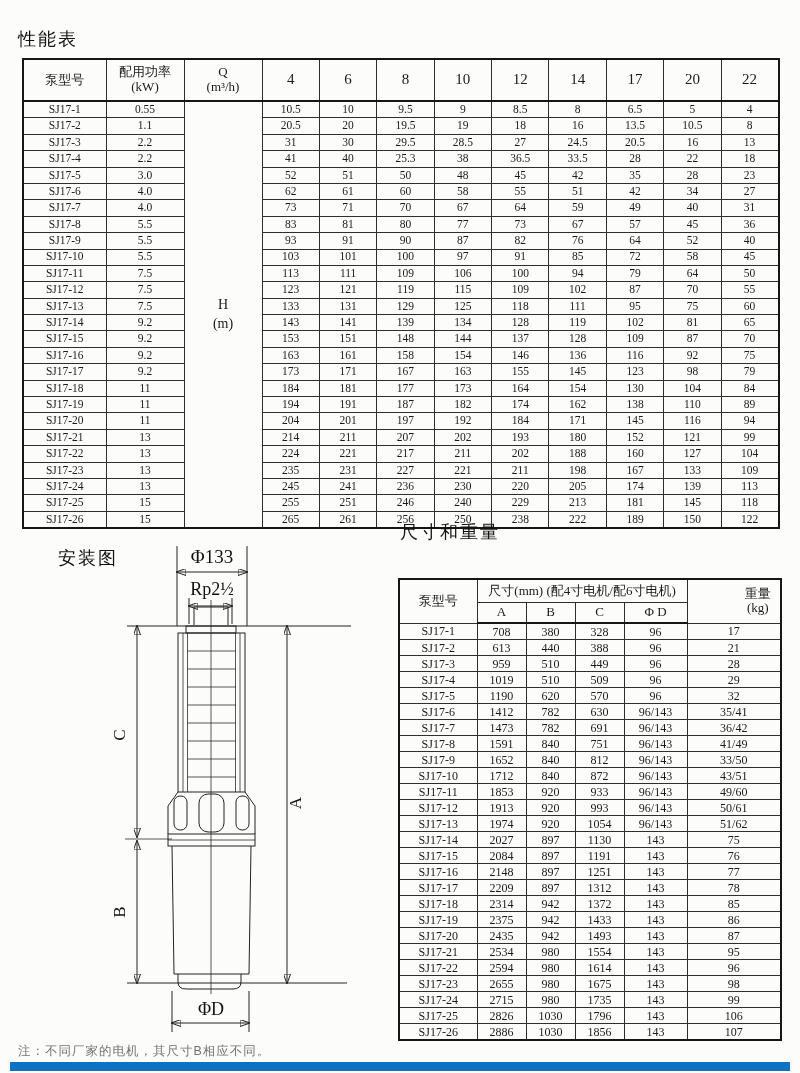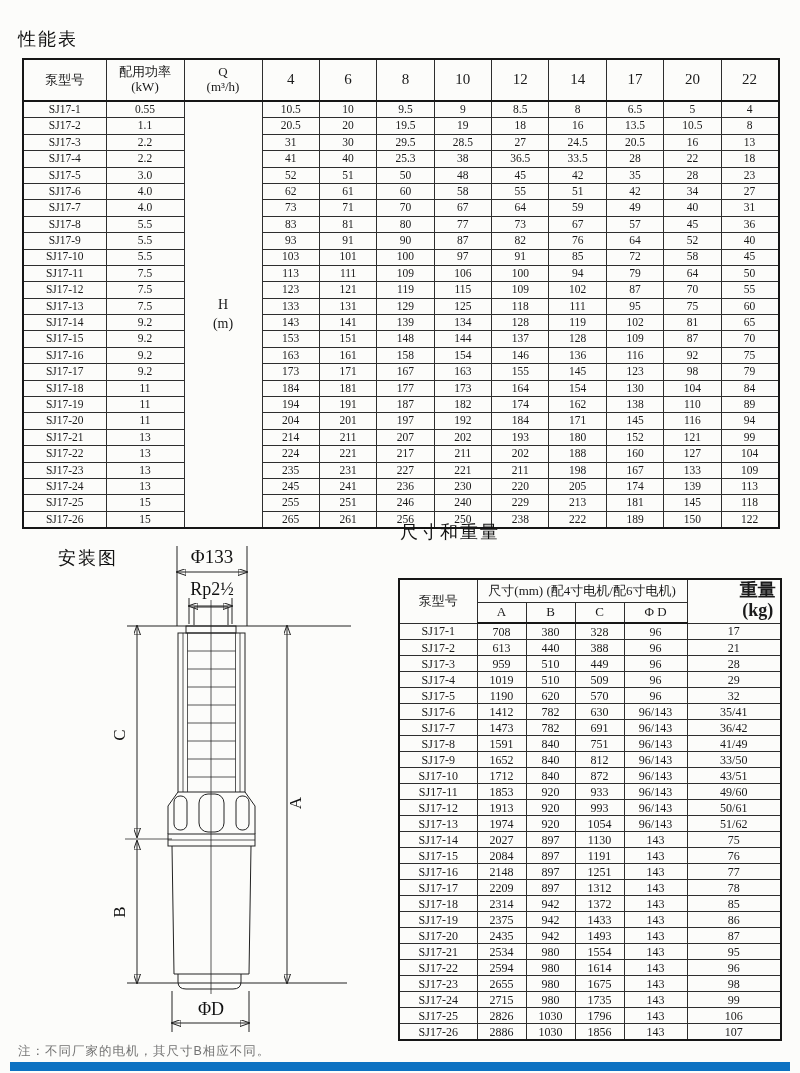--- a/index.html
+++ b/index.html
@@ -27,21 +27,21 @@
   .perf .hcell{font-size:14px;line-height:1.3;}
 
   
   .dims{left:398px;top:578px;width:382px;
     font-family:"Liberation Serif",serif;
     border:2px solid #161616;}
   .dims th,.dims td{border:1px solid #2e2e2e;text-align:center;vertical-align:middle;padding:0;}
   .dims thead th{font-weight:normal;font-size:13px;line-height:1.1;}
   .dims thead tr.r1 th{height:22px;}
   .dims thead tr.r2 th{height:19px;border-bottom:2px solid #161616;}
-  .dims thead th.wkg{font-size:18px;font-weight:bold;padding-left:48px;}
+  .dims thead th.wkg{font-size:13px;font-weight:normal;padding-left:48px;}
   .dims tbody td{height:15px;font-size:12px;line-height:1;}
 
   
   .diagram-svg{left:15px;top:540px;}
   .diagram-svg line,.diagram-svg path,.diagram-svg rect{stroke:#222;fill:none;}
   .diagram-svg text{fill:#111;font-family:"Liberation Serif",serif;}
 
   .note{left:18px;top:1043px;font-size:12.5px;color:#737373;letter-spacing:1px;}
   .bluebar{left:10px;top:1062px;width:780px;height:9px;background:#0d72c2;}
 </style>

